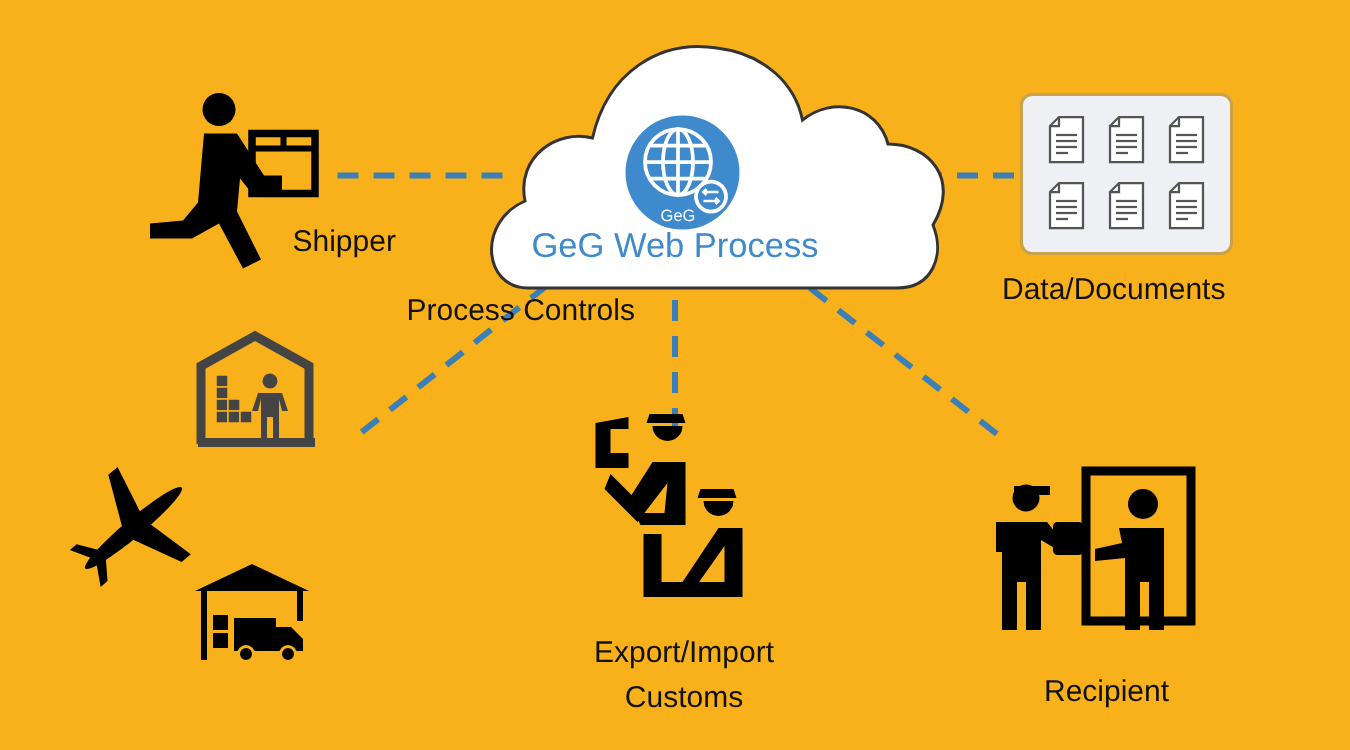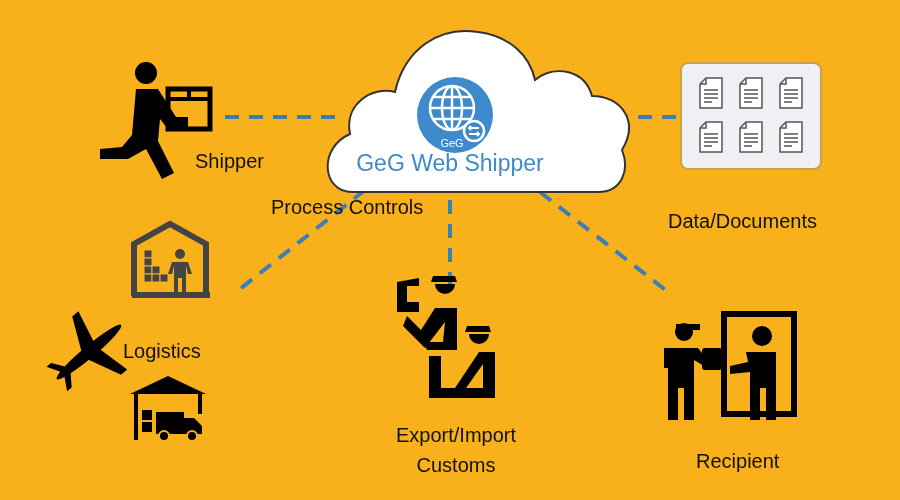--- a/index.html
+++ b/index.html
@@ -35,21 +35,21 @@
       <ellipse cx="37" cy="33" rx="10" ry="22"></ellipse>
       <line x1="37" y1="11" x2="37" y2="55"></line>
       <line x1="15" y1="33" x2="59" y2="33"></line>
       <line x1="19" y1="22" x2="55" y2="22"></line>
       <line x1="19" y1="44" x2="55" y2="44"></line>
     </g>
     <circle cx="59" cy="56" r="10" fill="#3E8ACC" stroke="#fff" stroke-width="2.5"></circle>
     <path d="M54 53 h10 M56 51 l-2 2 2 2 M54 59 h10 M62 57 l2 2 -2 2" stroke="#fff" stroke-width="1.8" fill="none"></path>
     <text x="37" y="72" text-anchor="middle" fill="#fff" font-size="11" font-family="Liberation Sans, sans-serif">GeG</text>
   </svg>
-  <div class="lbl center" style="left:340px;top:150px;width:220px;color:#3E8ACC;font-size:23px;">GeG Web Shipper</div>
+  <div class="lbl center" style="left:340px;top:150px;width:220px;color:#3E8ACC;font-size:23px;">GeG Web Process</div>
 
   <div class="lbl" style="left:271px;top:196px;text-align:right;">Process Controls</div>
 
   <svg width="140" height="130" style="left:88px;top:55px">
     <circle cx="58" cy="18" r="11" fill="#000"></circle>
     <path d="M48 34 L70 34 L88 62 L100 62 L100 74 L80 74 L72 64 L70 86 L86 118 L74 124 L58 94 L40 104 L12 104 L12 94 L34 92 L44 80 Z" fill="#000"></path>
     <rect x="80" y="34" width="42" height="40" fill="none" stroke="#000" stroke-width="5"></rect>
     <line x1="80" y1="44" x2="122" y2="44" stroke="#000" stroke-width="4"></line>
     <line x1="101" y1="34" x2="101" y2="44" stroke="#000" stroke-width="4"></line>
   </svg>
@@ -70,21 +70,21 @@
         </g>
       </defs>
       <use href="#doc" x="18" y="14"></use>
         <use href="#doc" x="58" y="14"></use>
         <use href="#doc" x="98" y="14"></use>
       <use href="#doc" x="18" y="58"></use>
         <use href="#doc" x="58" y="58"></use>
         <use href="#doc" x="98" y="58"></use>
     </svg>
   </div>
-  <div class="lbl" style="left:668px;top:182px;margin-top:28px;">Data/Documents</div>
+  <div class="lbl" style="left:668px;top:182px;">Data/Documents</div>
 
   <svg width="80" height="80" style="left:132px;top:222px">
     <path d="M2 74 V22 L38 2 L74 22 V74" fill="none" stroke="#444" stroke-width="6"></path>
     <rect x="0" y="70" width="78" height="6" fill="#444"></rect>
     <g fill="#444" stroke="#F9B11B" stroke-width="1">
       <rect x="12" y="28" width="8" height="8"></rect>
         <rect x="12" y="36" width="8" height="8"></rect>
       <rect x="12" y="44" width="8" height="8"></rect>
         <rect x="20" y="44" width="8" height="8"></rect>
       <rect x="12" y="52" width="8" height="8"></rect>
@@ -97,21 +97,20 @@
 
   <svg width="90" height="80" style="left:44px;top:312px">
     <g transform="translate(45,40) rotate(-40)" fill="#000">
       <ellipse cx="0" cy="0" rx="42" ry="6"></ellipse>
       <path d="M-6 -4 L10 -38 L18 -38 L10 -4 Z"></path>
       <path d="M-6 4 L10 38 L18 38 L10 4 Z"></path>
       <path d="M-34 -2 L-42 -16 L-36 -16 L-26 -2 Z"></path>
       <path d="M-34 2 L-42 16 L-36 16 L-26 2 Z"></path>
     </g>
   </svg>
-  <div class="lbl" style="left:123px;top:340px;">Logistics</div>
 
 
   <svg width="80" height="70" style="left:128px;top:374px">
     <path d="M2 20 L40 2 L78 20 Z" fill="#000"></path>
     <rect x="6" y="20" width="4" height="46" fill="#000"></rect>
     <rect x="70" y="20" width="4" height="20" fill="#000"></rect>
     <rect x="14" y="36" width="10" height="10" fill="#000"></rect>
     <rect x="14" y="48" width="10" height="10" fill="#000"></rect>
     <rect x="28" y="38" width="28" height="22" fill="#000"></rect>
     <path d="M56 44 H66 L74 52 V60 H56 Z" fill="#000"></path>

